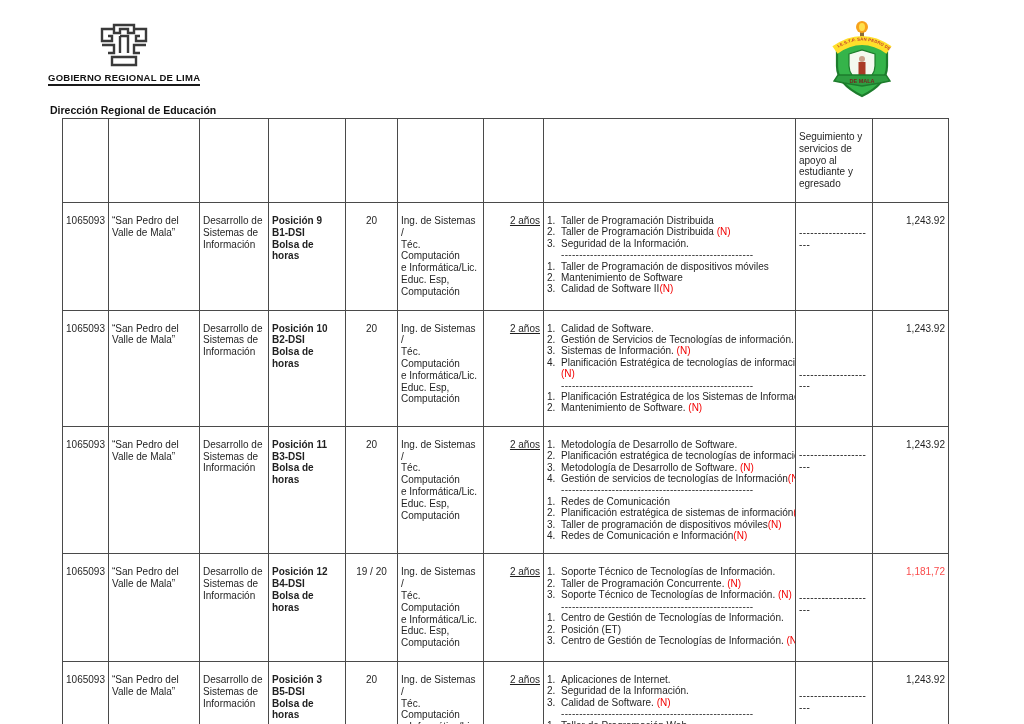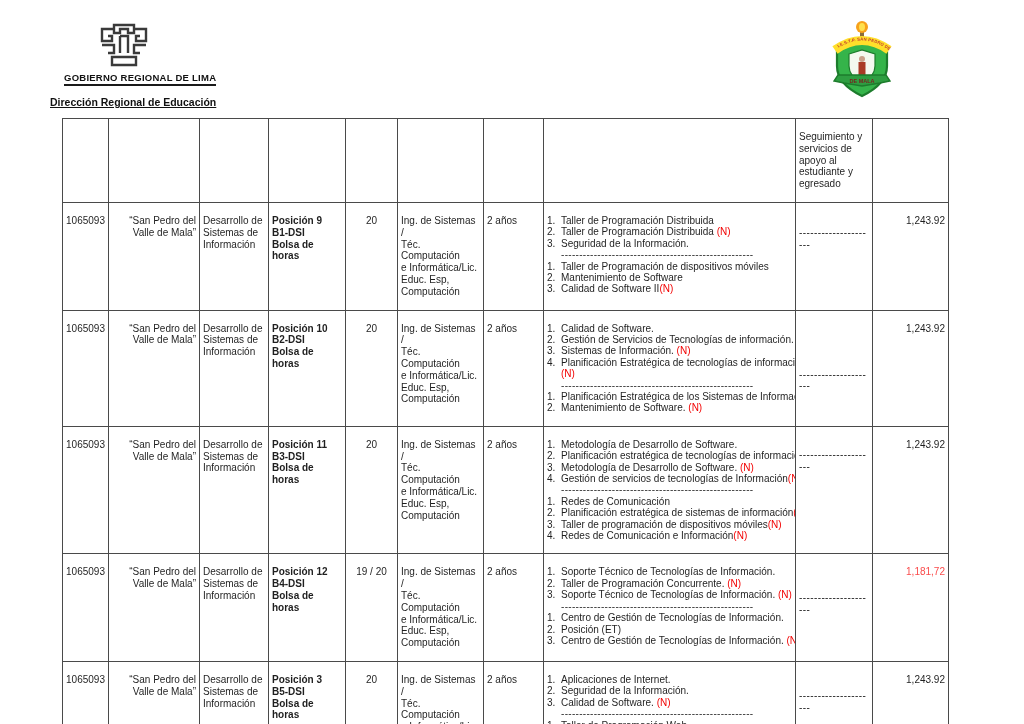--- a/index.html
+++ b/index.html
@@ -1,38 +1,38 @@
 <!DOCTYPE html>
 <html><head>
 <meta charset="utf-8">
 <style>
   html,body{margin:0;padding:0;background:#e8e8e8;}
   .page{position:relative;width:1024px;height:724px;background:#ffffff;overflow:hidden;
         font-family:"Liberation Sans",sans-serif;color:#1f1f1f;}
 
   
   .gr-logo{position:absolute;left:96px;top:16px;}
-  .org-name{position:absolute;left:64px;top:72px;font-size:9.5px;font-weight:700;
+  .org-name{position:absolute;left:48px;top:72px;font-size:9.5px;font-weight:700;
             letter-spacing:.25px;color:#111;border-bottom:2.5px solid #1a1a1a;padding-bottom:1px;}
-  .dept-name{position:absolute;left:50px;top:96px;font-size:10.5px;font-weight:700;color:#111;text-decoration:underline;}
+  .dept-name{position:absolute;left:50px;top:104px;font-size:10.5px;font-weight:700;color:#111;}
   .crest{position:absolute;left:824px;top:20px;}
 
   
   .main-table{position:absolute;left:62px;top:118px;width:886px;border-collapse:collapse;
               table-layout:fixed;}
   .main-table td{border:1px solid #4a4a4a;vertical-align:top;padding:12px 3px;
                  font-size:10px;line-height:11.8px;overflow:hidden;}
   tr.header-row{height:74px;}
   tr.row-1{height:84px;} tr.row-2{height:95px;} tr.row-3{height:105px;}
   tr.row-4{height:83px;} tr.row-5{height:99px;}
 
   .cell-code{text-align:center;}
-  .cell-school{text-align:right;}
+  .cell-school{text-align:left;}
   .cell-hours{text-align:center;}
-  .cell-exp{text-align:left;}
+  .cell-exp{text-align:right;text-decoration:underline;}
   .cell-position .line{font-weight:700;}
   .cell-seg-header{padding:3px 4px;}
   .cell-courses{padding:1px 3px 1px 5px;}
   .course-line{display:flex;white-space:nowrap;line-height:11.4px;}
   .course-num{flex:none;width:14px;}
   .course-text{flex:none;}
   .course-n{color:#f20000;}
   .course-sep{margin-left:14px;line-height:11.4px;letter-spacing:.3px;color:#333;}
   .seg-dash{letter-spacing:.4px;color:#222;}
   .row-1 .seg-dash{margin-top:12px;}

